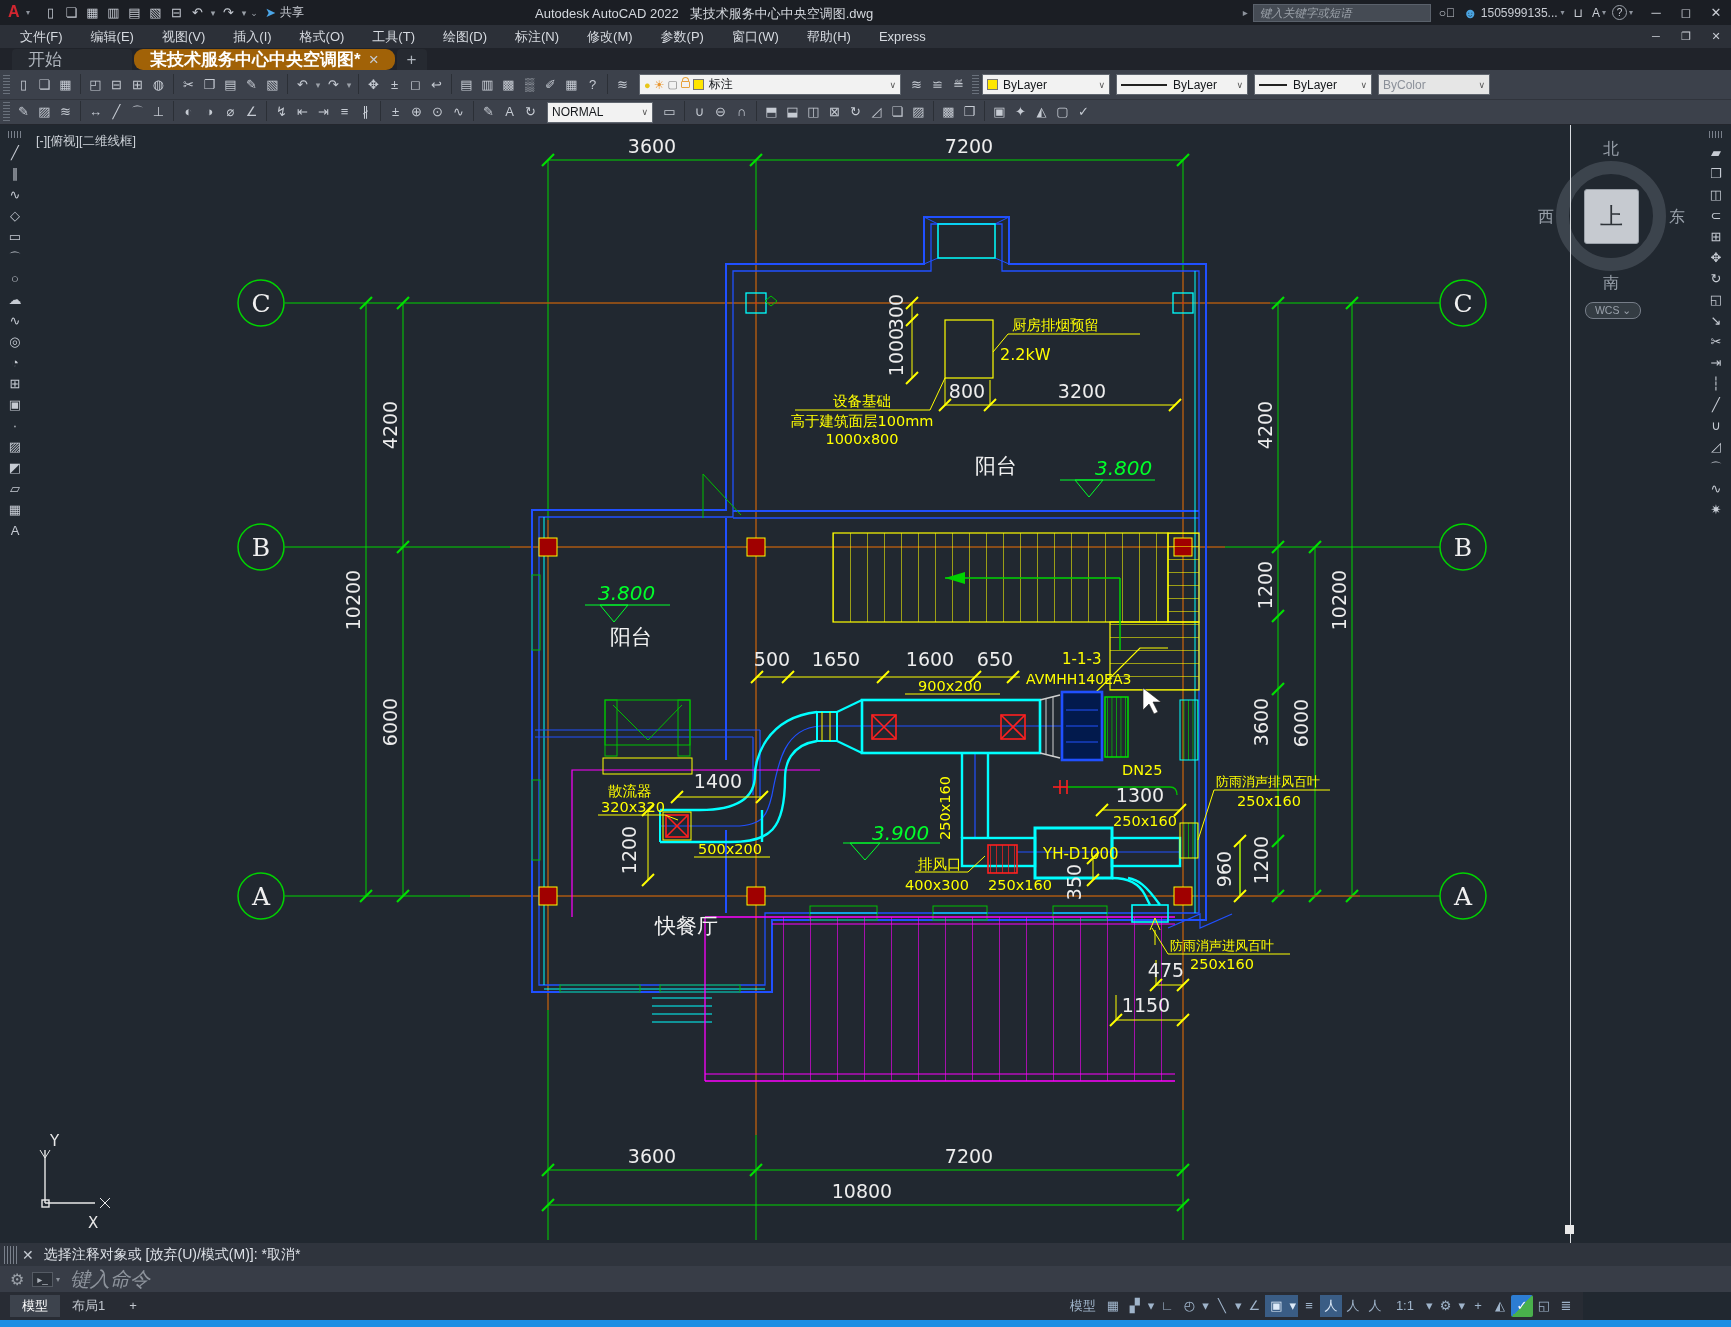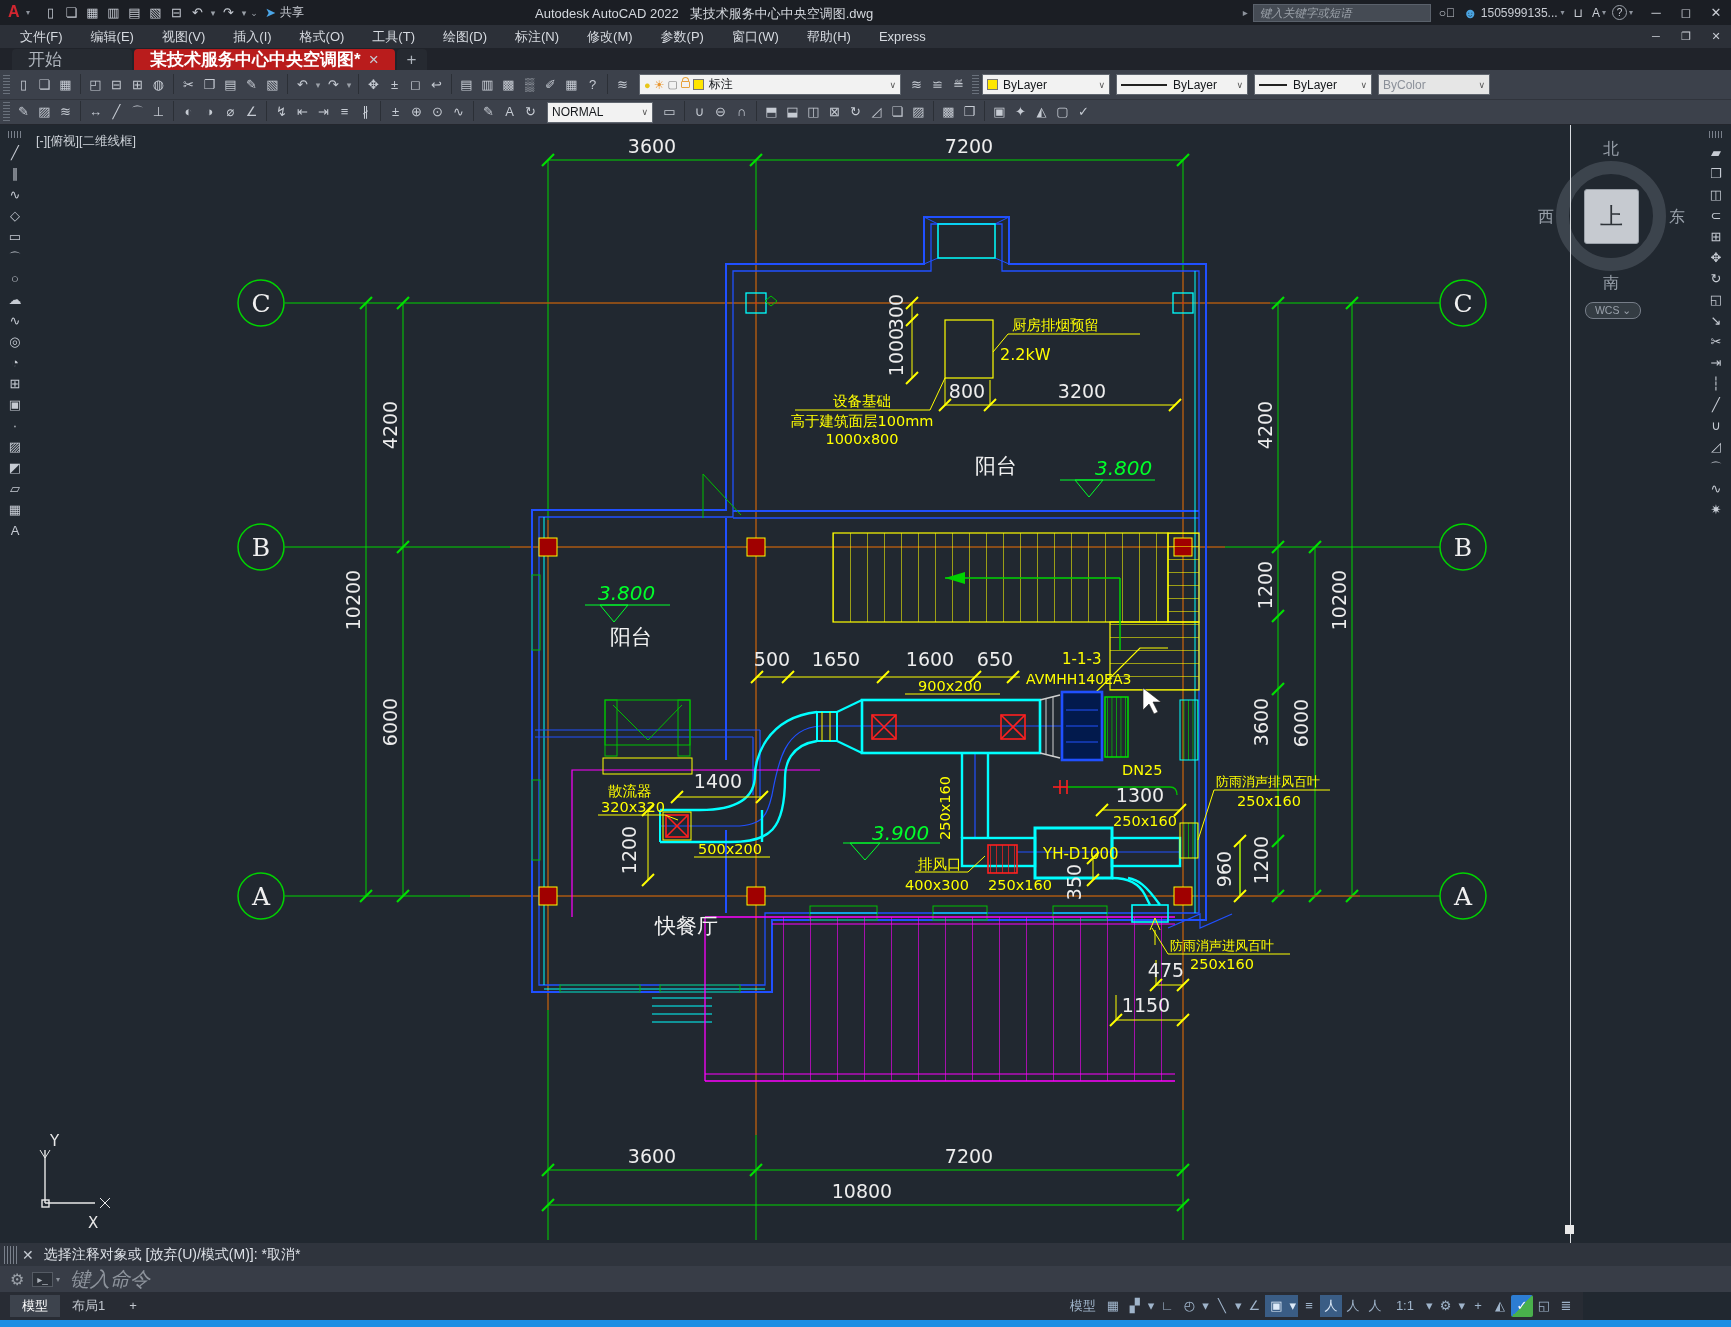--- a/index.html
+++ b/index.html
@@ -9,21 +9,21 @@
   
   #titlebar { position:absolute; left:0; top:0; width:1731px; height:25px; background:#1b1e24;
     display:flex; align-items:center; color:#c9cdd4; font-size:12px; }
   #menubar { position:absolute; left:0; top:25px; width:1731px; height:23px; background:#2c3038;
     display:flex; align-items:center; color:#d6dae0; font-size:13px; }
   #menubar .mi { padding:0 14px; height:23px; line-height:23px; cursor:default; }
   #tabbar { position:absolute; left:0; top:48px; width:1731px; height:22px; background:#20232a;
     display:flex; align-items:flex-end; color:#aeb4bc; font-size:17px; }
   .ftab { height:21px; line-height:21px; padding:0 16px; background:#262a31; margin-left:2px;
     border-top-left-radius:4px; border-top-right-radius:4px; }
-  .ftab.active { background:#b91c1c; color:#fff; font-weight:bold; }
+  .ftab.active { background:#a16207; color:#fff; font-weight:bold;border-radius:9px; }
   .ftab .x { margin-left:8px; color:#c6cbd3; font-weight:normal; }
   #tb1 { position:absolute; left:0; top:70px; width:1731px; height:30px; background:#3c414b;
     display:flex; align-items:center; border-bottom:1px solid #30343c; }
   #tb2 { position:absolute; left:0; top:100px; width:1731px; height:25px; background:#3c414b;
     display:flex; align-items:center; border-bottom:1px solid #23262d; }
   .tbi { width:21px; height:22px; line-height:22px; text-align:center; color:#c6cbd3;
     font-size:13px; flex:0 0 auto; }
   .tbi.car { width:10px; font-size:9px; color:#9aa0a8; }
   .vsep { width:1px; height:20px; background:#2b2f36; margin:0 4px; flex:0 0 auto; }
   .grip { width:7px; height:20px; margin:0 3px; flex: 0 0 auto;

